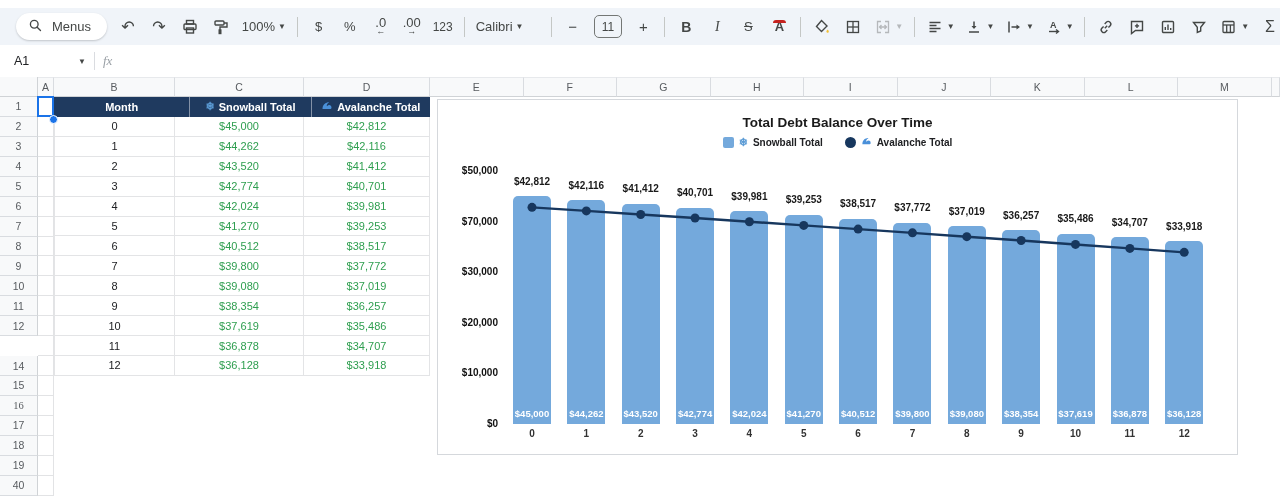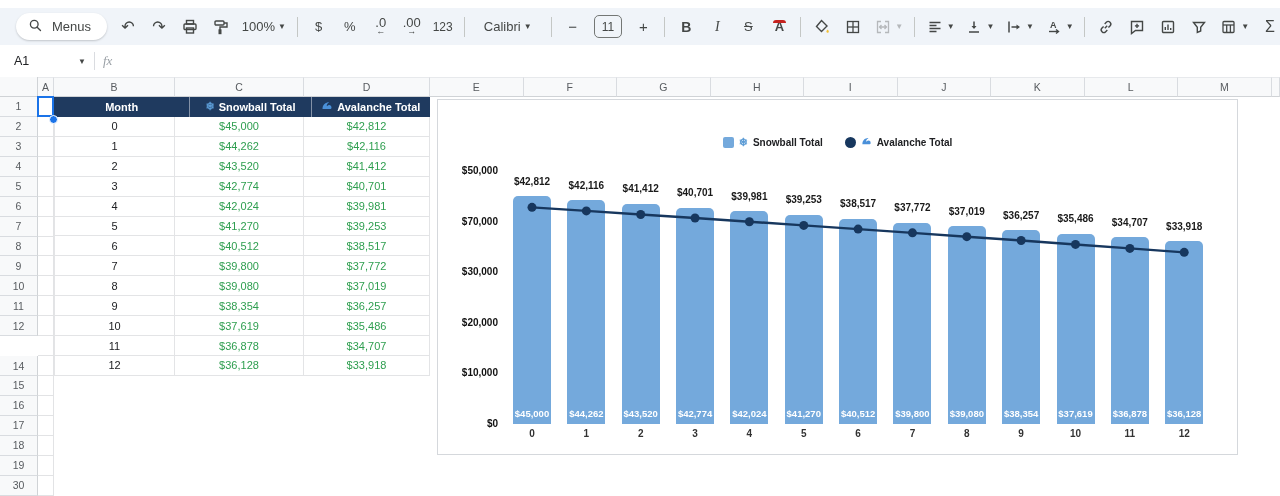--- a/index.html
+++ b/index.html
@@ -146,21 +146,21 @@
         </span>
     </div>
     <div class="tbtn">
       <span class="dec-btn">
           <span>.00</span>
           <span class="arr">→</span>
         </span>
     </div>
     <div class="tbtn" style="font-size:12px;">123</div>
     <div class="divider"></div>
-    <div class="tbtn" style="min-width:64px;justify-content:center;">
+    <div class="tbtn" style="min-width:64px;justify-content:flex-start;">
       <span>Calibri</span>
         <span class="caret">▼</span>
     </div>
     <div class="divider"></div>
     <div class="tbtn" style="font-size:15px;">−</div>
     <div class="fontsize-box">11</div>
     <div class="tbtn" style="font-size:15px;">+</div>
     <div class="divider"></div>
     <div class="tbtn b-bold">B</div>
     <div class="tbtn b-italic">I</div>
@@ -325,25 +325,25 @@
       <div class="row-head" style="top: 196.65px; height: 19.93px;">6</div>
       <div class="row-head" style="top: 216.58px; height: 19.93px;">7</div>
       <div class="row-head" style="top: 236.51px; height: 19.93px;">8</div>
       <div class="row-head" style="top: 256.44px; height: 19.93px;">9</div>
       <div class="row-head" style="top: 276.37px; height: 19.93px;">10</div>
       <div class="row-head" style="top: 296.3px; height: 19.93px;">11</div>
       <div class="row-head" style="top: 316.23px; height: 19.93px;">12</div>
       <div class="row-head" style="top: 353px; height: 19.93px; margin-left: 40px;">13</div>
       <div class="row-head" style="top: 356.09px; height: 19.93px;">14</div>
       <div class="row-head" style="top: 376.02px; height: 19.93px;">15</div>
-      <div class="row-head" style="top: 395.95px; height: 19.93px;">16</div>
+      <div class="row-head" style="top: 395.95px; height: 19.93px; font-family: Liberation Serif, serif;">16</div>
       <div class="row-head" style="top: 415.88px; height: 19.93px;">17</div>
       <div class="row-head" style="top: 435.81px; height: 19.93px;">18</div>
       <div class="row-head" style="top: 455.74px; height: 19.93px;">19</div>
-      <div class="row-head" style="top: 475.67px; height: 19.93px;">30</div>
+      <div class="row-head" style="top: 475.67px; height: 19.93px;">40</div>
     </div>
   <div id="a-col">
       <div class="a-cell" style="top: 97px; height: 19.93px;"></div>
       <div class="a-cell" style="top: 116.93px; height: 19.93px;"></div>
       <div class="a-cell" style="top: 136.86px; height: 19.93px;"></div>
       <div class="a-cell" style="top: 156.79px; height: 19.93px;"></div>
       <div class="a-cell" style="top: 176.72px; height: 19.93px;"></div>
       <div class="a-cell" style="top: 196.65px; height: 19.93px;"></div>
       <div class="a-cell" style="top: 216.58px; height: 19.93px;"></div>
       <div class="a-cell" style="top: 236.51px; height: 19.93px;"></div>
@@ -443,20 +443,21 @@
           <div class="tbl-cell money" style="width: 129px;">$36,128</div>
           <div class="tbl-cell money" style="width: 126px;">$33,918</div>
         </div>
       </div>
   </div>
 
   <div class="active-cell"></div>
   <div class="fill-handle"></div>
 
   <div class="chart">
+    <div class="chart-title">Total Debt Balance Over Time</div>
     <div class="chart-legend" id="chart-legend">
         <div class="legend-item">
           <span class="sw-square" style="background: rgb(116, 169, 220);"></span>
           <span class="snow">❄</span>
           <span>Snowball Total</span>
         </div>
         <div class="legend-item">
           <span class="sw-circle" style="background: rgb(23, 55, 94);"></span>
           <span><svg width="11" height="11" viewBox="0 0 16 16">
               <path d="M2 12 C2 6 6 3 11 3 C8 5 7 7 8 8.2 C10.2 5.4 14 6.4 14 10 C14 11.5 13 12 12 12 Z" fill="#4a90d9"></path>

